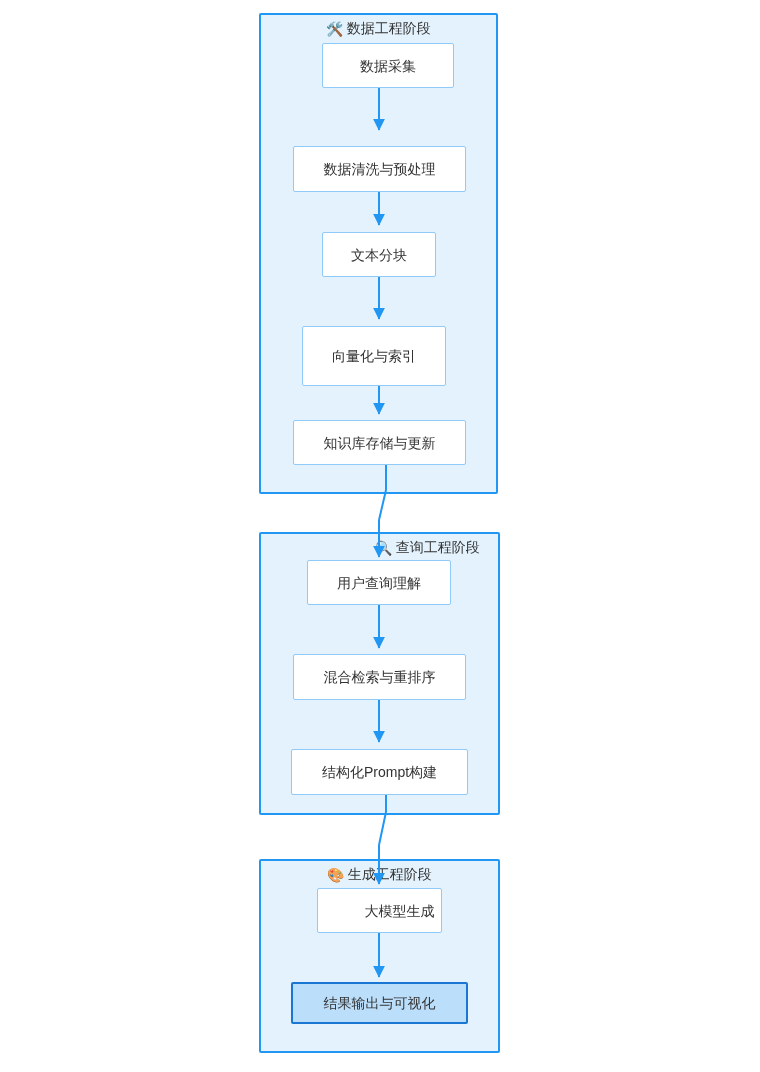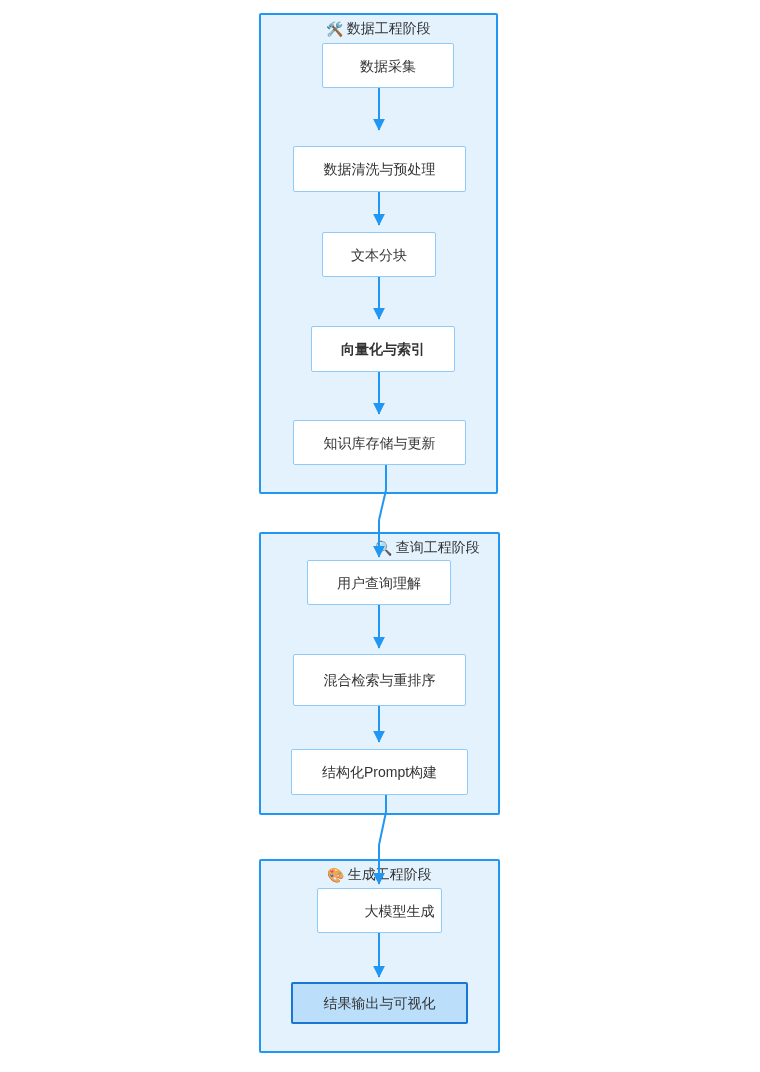--- a/index.html
+++ b/index.html
@@ -147,33 +147,33 @@
   </div>
 
   <div class="node" style="left:293px; top:146px; width:173px; height:46px;">
     <span class="node-label">数据清洗与预处理</span>
   </div>
 
   <div class="node" style="left:322px; top:232px; width:114px; height:45px;">
     <span class="node-label">文本分块</span>
   </div>
 
-  <div class="node" style="left:311px; top:326px; width:144px; height:46px;font-weight:bold;">
+  <div class="node" style="left:302px; top:326px; width:144px; height:60px;">
     <span class="node-label">向量化与索引</span>
   </div>
 
   <div class="node" style="left:293px; top:420px; width:173px; height:45px;">
     <span class="node-label">知识库存储与更新</span>
   </div>
 
   <div class="node" style="left:307px; top:560px; width:144px; height:45px;">
     <span class="node-label">用户查询理解</span>
   </div>
 
-  <div class="node" style="left:293px; top:654px; width:173px; height:52px;">
+  <div class="node" style="left:293px; top:654px; width:173px; height:46px;">
     <span class="node-label">混合检索与重排序</span>
   </div>
 
   <div class="node" style="left:291px; top:749px; width:177px; height:46px;text-align:center;">
     <span class="node-label">结构化Prompt构建</span>
   </div>
 
   <div class="node" style="left:317px; top:888px; width:125px; height:45px;padding-left:40px;">
     <span class="node-label">大模型生成</span>
   </div>

